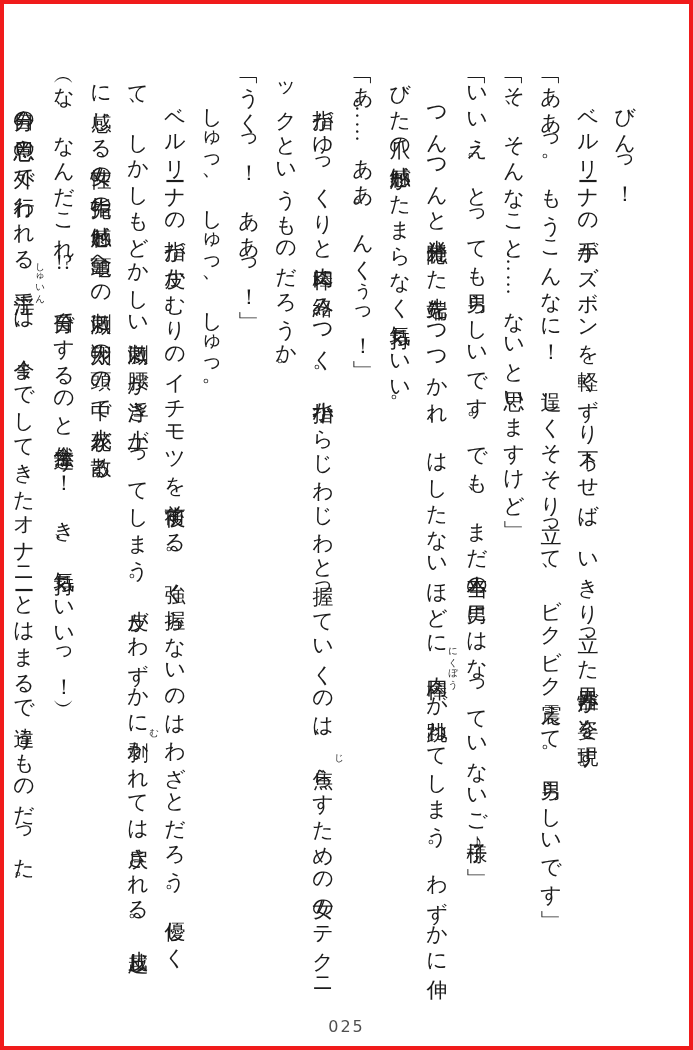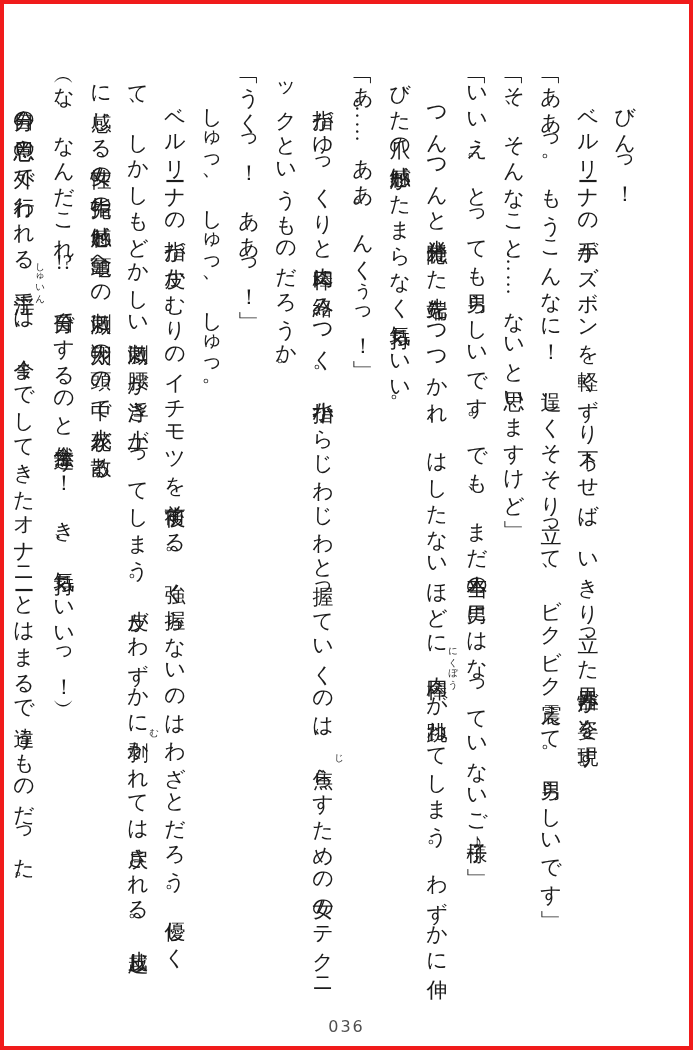--- a/index.html
+++ b/index.html
@@ -79,14 +79,14 @@
       <p>「いいえ。とっても男らしいです。でも、まだ本当の男にはなっていないご様子♪」</p>
       <p class="indent">つんつんと半分隠れた先端をつつかれ、はしたないほどに<ruby>肉棒<rt>にくぼう</rt></ruby>が跳ねてしまう。わずかに伸びた爪の感触がたまらなく気持ちいい。</p>
       <p>「あ……ああ。んくぅっ！」</p>
       <p class="indent">指がゆっくりと肉棒に絡みつく。小指からじわじわと握っていくのは、<ruby>焦<rt>じ</rt></ruby>らすための女のテクニックというものだろうか。</p>
       <p>「うくっ！　ああっ！」</p>
       <p class="indent">しゅっ、しゅっ、しゅっ。</p>
       <p class="indent">ベルリーナの指が皮かむりのイチモツを前後する。強く握らないのはわざとだろう。優しくて、しかしもどかしい刺激に腰が浮き上がってしまう。皮がわずかに<ruby>剥<rt>む</rt></ruby>かれては戻される。皮越しに感じる女性の指先の感触と亀頭への刺激に翔太の頭の中で火花が散る。</p>
       <p>（な、なんだこれ<span class="tcy">!?</span>　自分でするのと全然違う！　き、気持ちいいっ！）</p>
       <p class="indent">自分の意思の外で行われる<ruby>手淫<rt>しゅいん</rt></ruby>は、今までしてきたオナニーとはまるで違うものだった。</p>
     </div>
-  <div class="page-number">036</div>
+  <div class="page-number">025</div>
 </div>
 
 </body></html>

